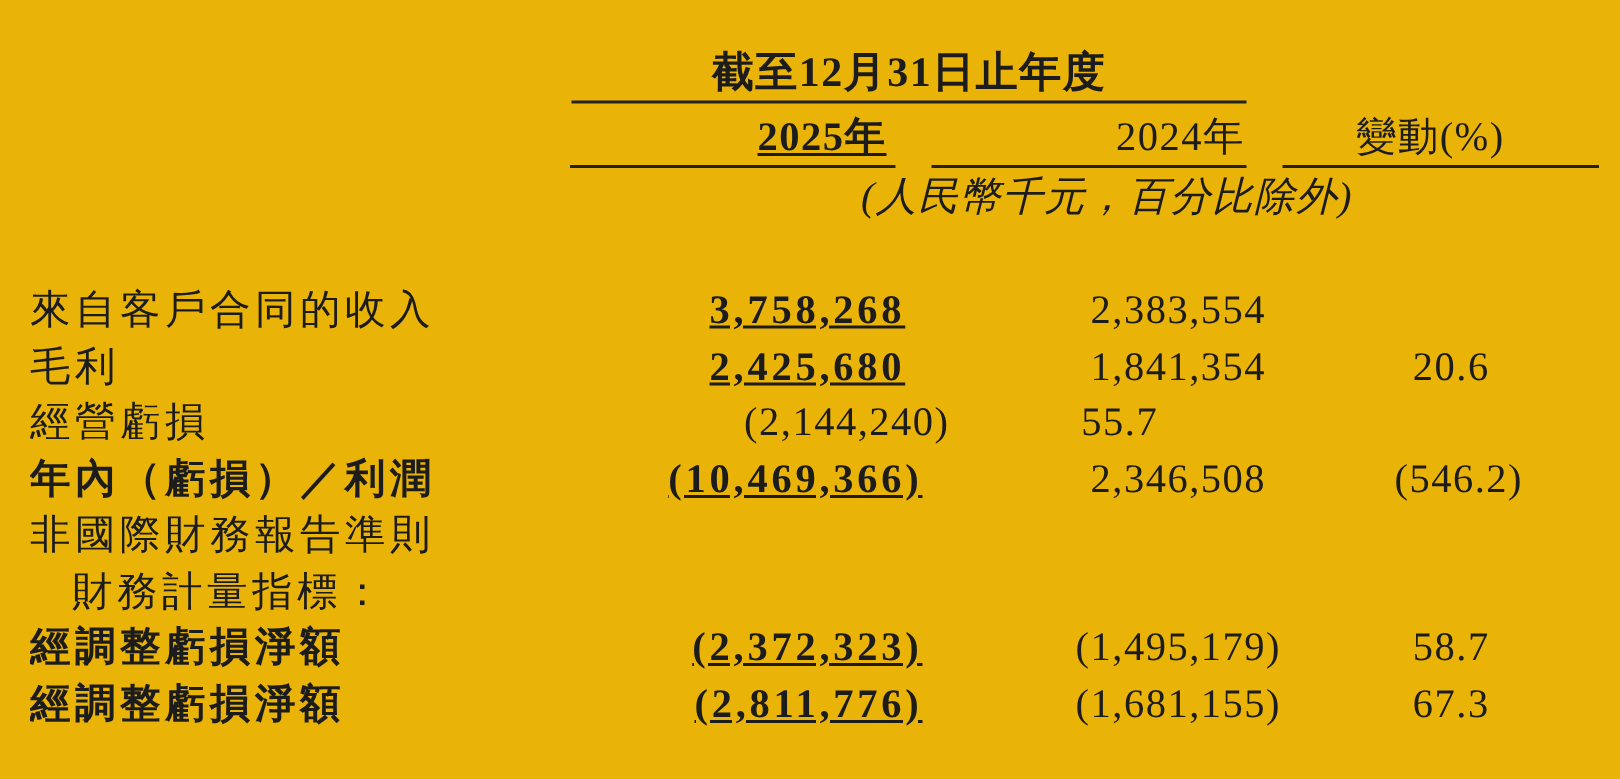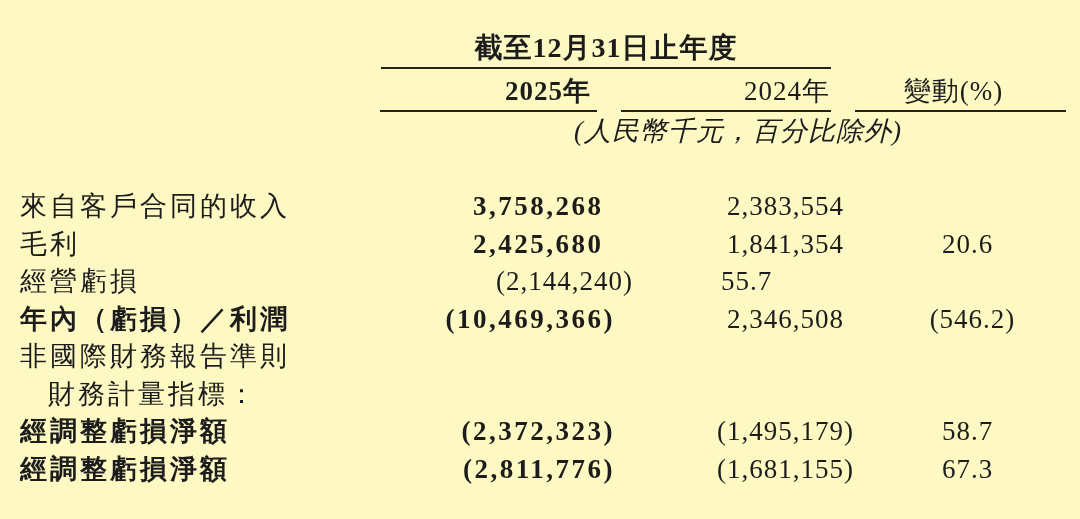--- a/index.html
+++ b/index.html
@@ -4,21 +4,21 @@
 <style>
   html, body {
     margin: 0;
     padding: 0;
     background: #ffffff;
   }
   .page {
     position: relative;
     width: 1080px;
     height: 519px;
-    background: #fef9c3;
+    background: #eab308;
     overflow: hidden;
     font-family: "Liberation Serif", "DejaVu Serif", serif;
     color: #1c1c1c;
   }
   .rule {
     position: absolute;
     height: 2px;
     background: #222222;
   }
   #rule-span   { left: 381px; top: 67px;  width: 450px; }
@@ -75,21 +75,21 @@
     width: 374px;
     letter-spacing: 3px;
     overflow: hidden;
   }
   .cell-label.indent { padding-left: 28px; width: 346px; }
   .cell-label.bold   { font-weight: bold; }
   .cell {
     text-align: right;
     letter-spacing: 1px;
   }
-  .c1 { width: 221px; font-weight: bold; }
+  .c1 { width: 221px; font-weight: bold; text-decoration: underline; }
   .c2 { width: 239px; }
   .c3 { width: 237px; text-align: center; }
   .row .c1 { letter-spacing: 2.5px; }
   .pad { visibility: hidden; }
 </style>
 </head>
 <body>
 
 <div class="page">
 

